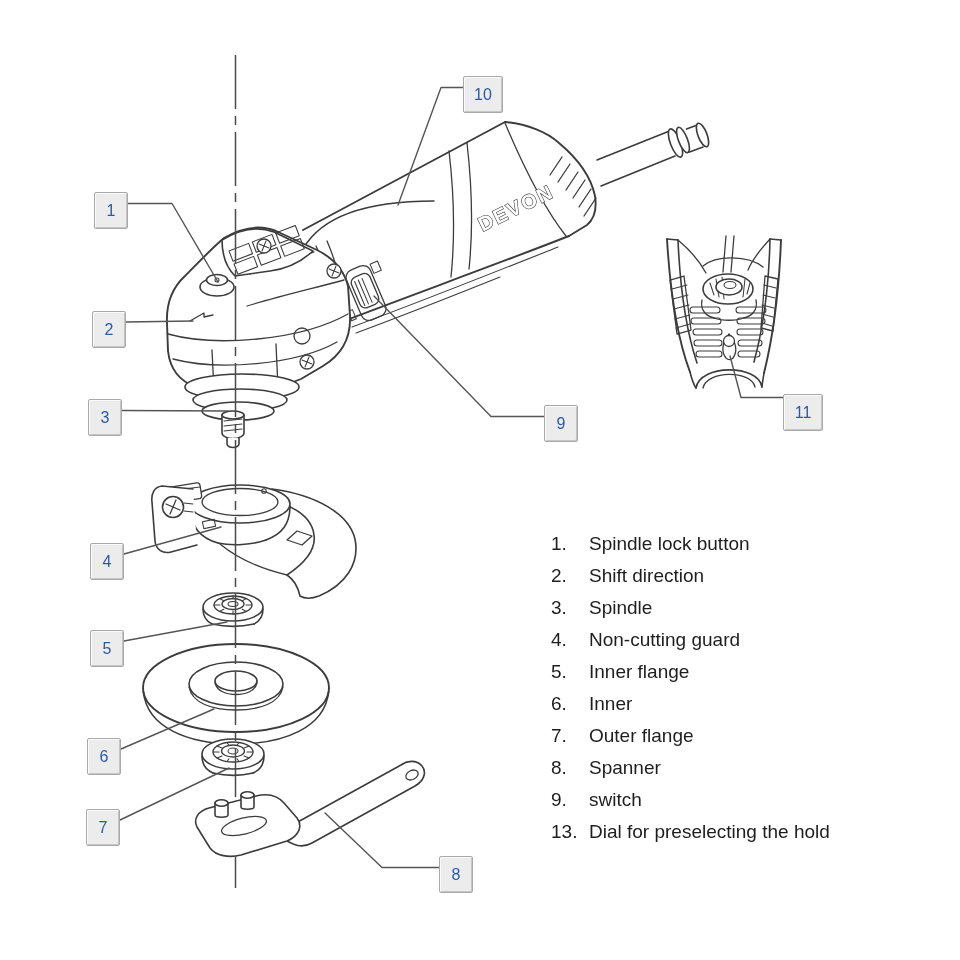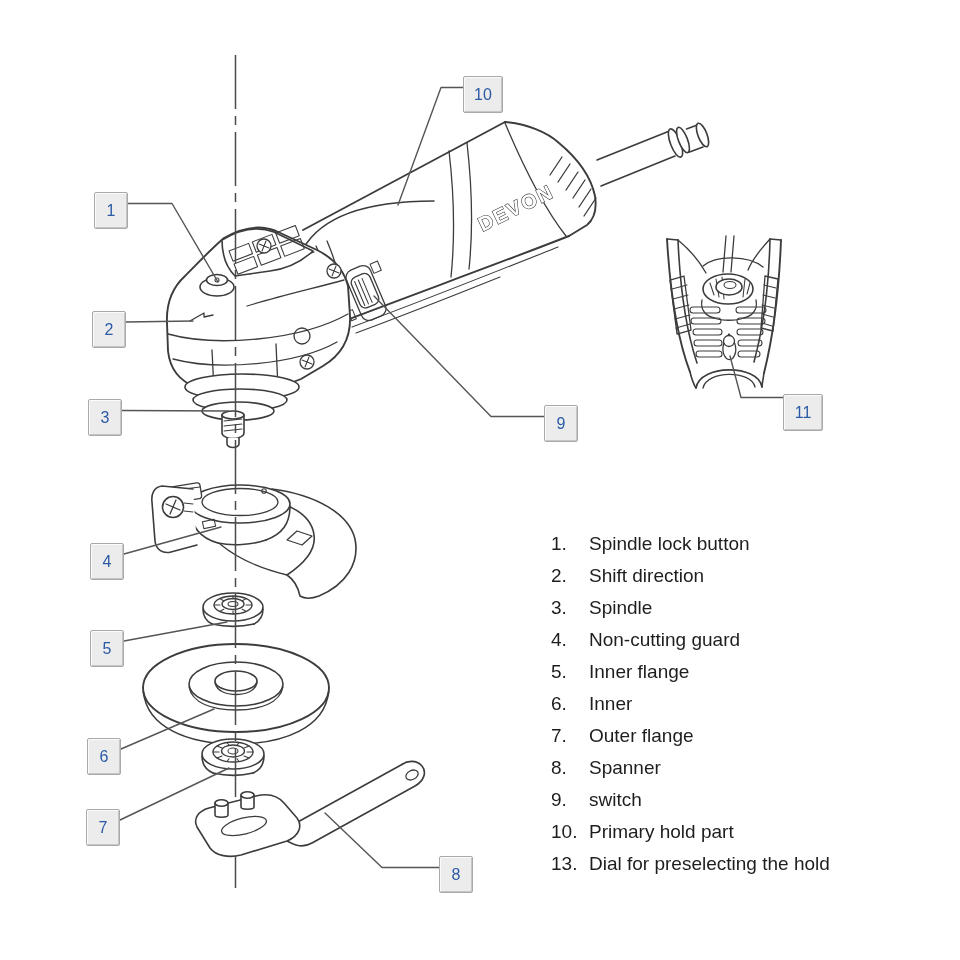--- a/index.html
+++ b/index.html
@@ -343,22 +343,18 @@
       </div>
       <div class="legend-row">
         <span class="legend-num">8.</span>
         <span class="legend-label">Spanner</span>
       </div>
       <div class="legend-row">
         <span class="legend-num">9.</span>
         <span class="legend-label">switch</span>
       </div>
       <div class="legend-row">
-        <span class="legend-num">10.</span>
-        <span class="legend-label">Primary hold part</span>
-      </div>
-      <div class="legend-row">
         <span class="legend-num">13.</span>
         <span class="legend-label">Dial for preselecting the hold</span>
       </div>
     </div>
 
 </div>
 
 </body></html>

